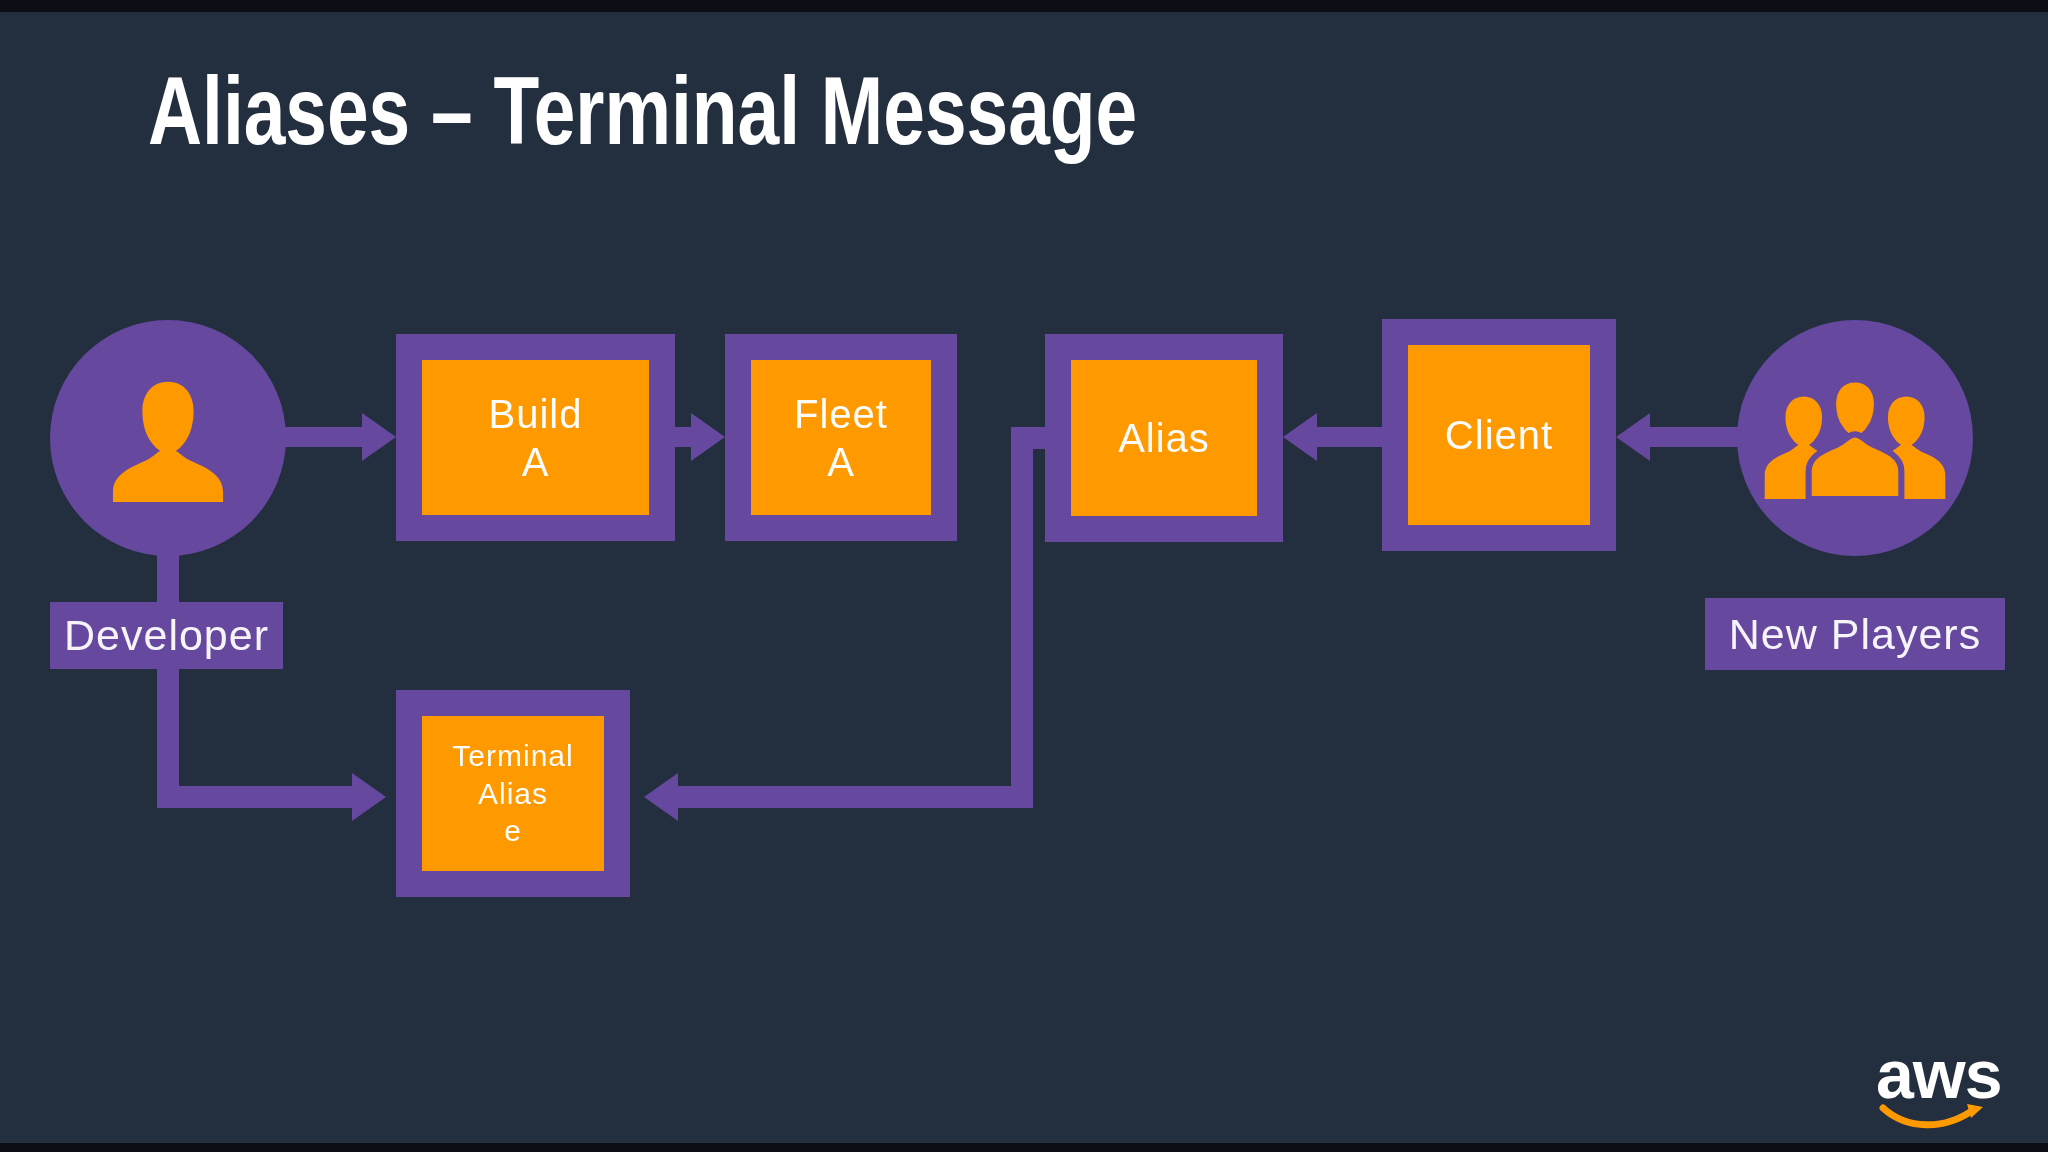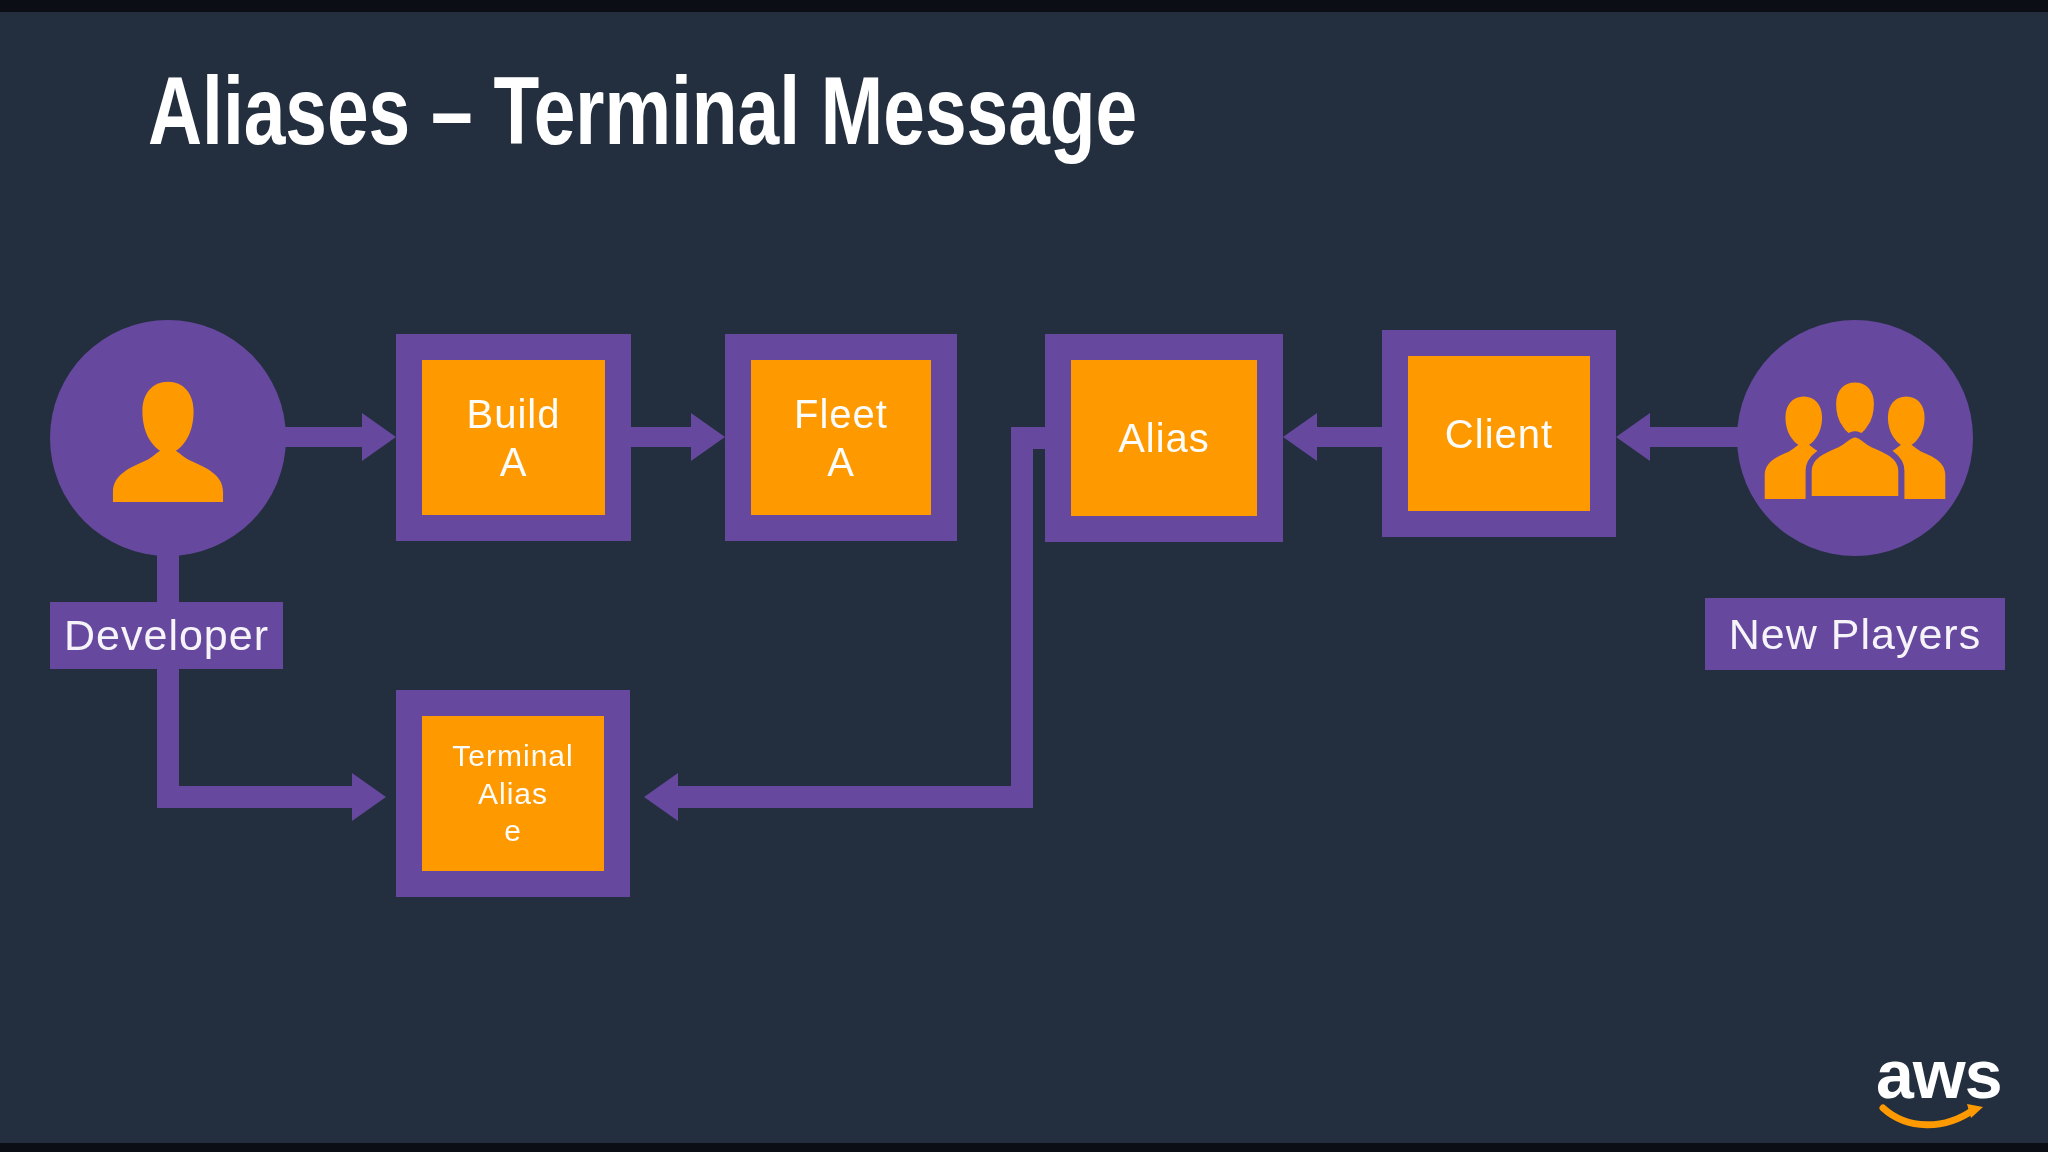--- a/index.html
+++ b/index.html
@@ -117,39 +117,39 @@
   <div class="actor-circle z2" style="left:50px;top:320px">
     <svg width="128" height="128" viewBox="0 0 100 100">
       <path fill="#FF9900" d="M50 6 C62 6 70 15 70 29 C70 38 68 46 64 52 C60 58 55 62 50 62 C45 62 40 58 36 52 C32 46 30 38 30 29 C30 15 38 6 50 6 Z"></path>
       <path fill="#FF9900" d="M50 58 C56 58 59 63 66 67 C80 73 93 79 93 92 L93 100 L7 100 L7 92 C7 79 20 73 34 67 C41 63 44 58 50 58 Z"></path>
     </svg>
   </div>
   <div class="actor-label z2" style="left:50px;top:602px;width:233px;height:67px">
     <span>Developer</span>
   </div>
 
-  <div class="node z2" style="left:396px;top:334px;width:235px;height:207px">
+  <div class="node z2" style="left:396px;top:334px;width:279px;height:207px">
     <div class="node-inner">
       <span class="node-label wrap5">Build A</span>
     </div>
   </div>
 
   <div class="node z2" style="left:725px;top:334px;width:232px;height:207px">
     <div class="node-inner">
       <span class="node-label wrap5">Fleet A</span>
     </div>
   </div>
 
   <div class="node z2" style="left:1045px;top:334px;width:238px;height:208px">
     <div class="node-inner">
       <span class="node-label nowrap">Alias</span>
     </div>
   </div>
 
-  <div class="node z2" style="left:1382px;top:330px;width:234px;height:207px">
+  <div class="node z2" style="left:1382px;top:319px;width:234px;height:232px">
     <div class="node-inner">
       <span class="node-label nowrap">Client</span>
     </div>
   </div>
 
   <div class="node z2" style="left:396px;top:690px;width:234px;height:207px">
     <div class="node-inner">
       <div class="terminal-lines">
         <div>Terminal</div>
         <div>Alias</div>

